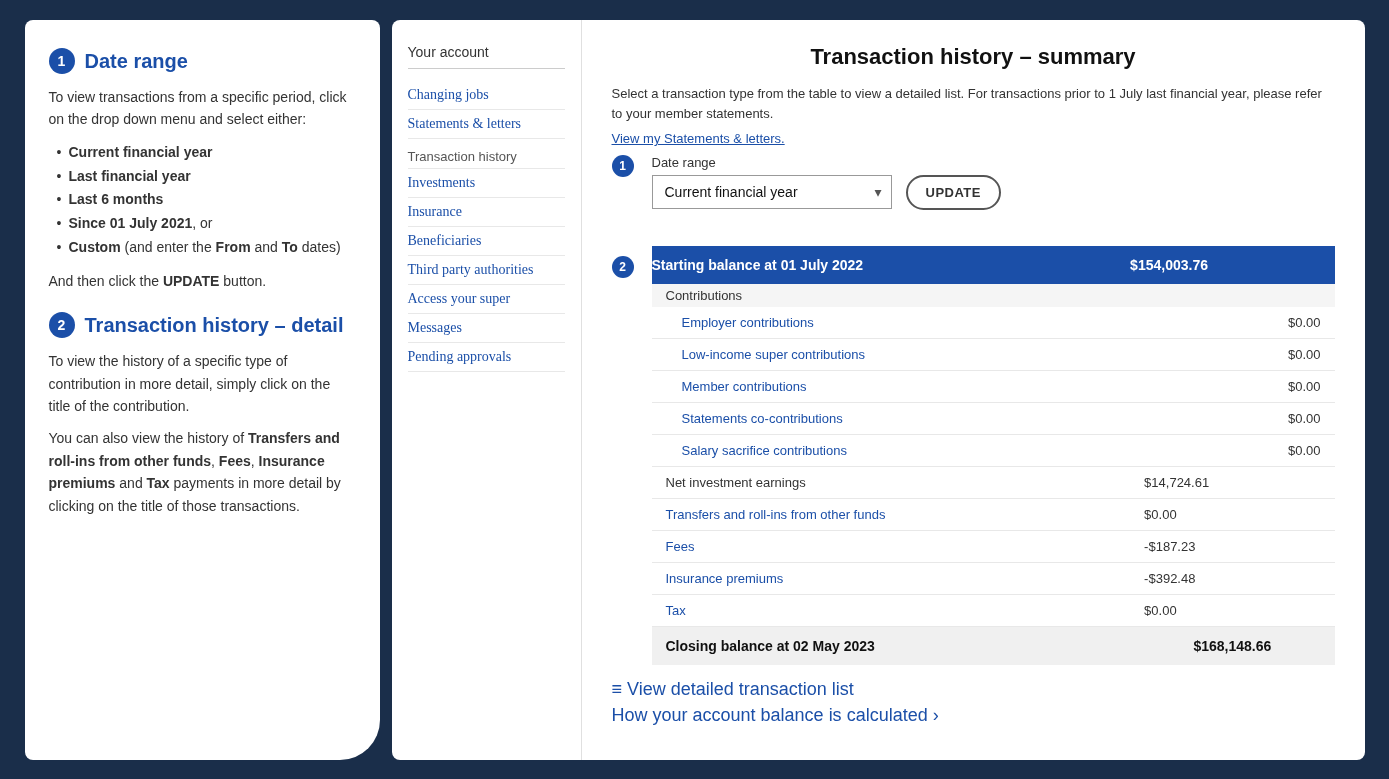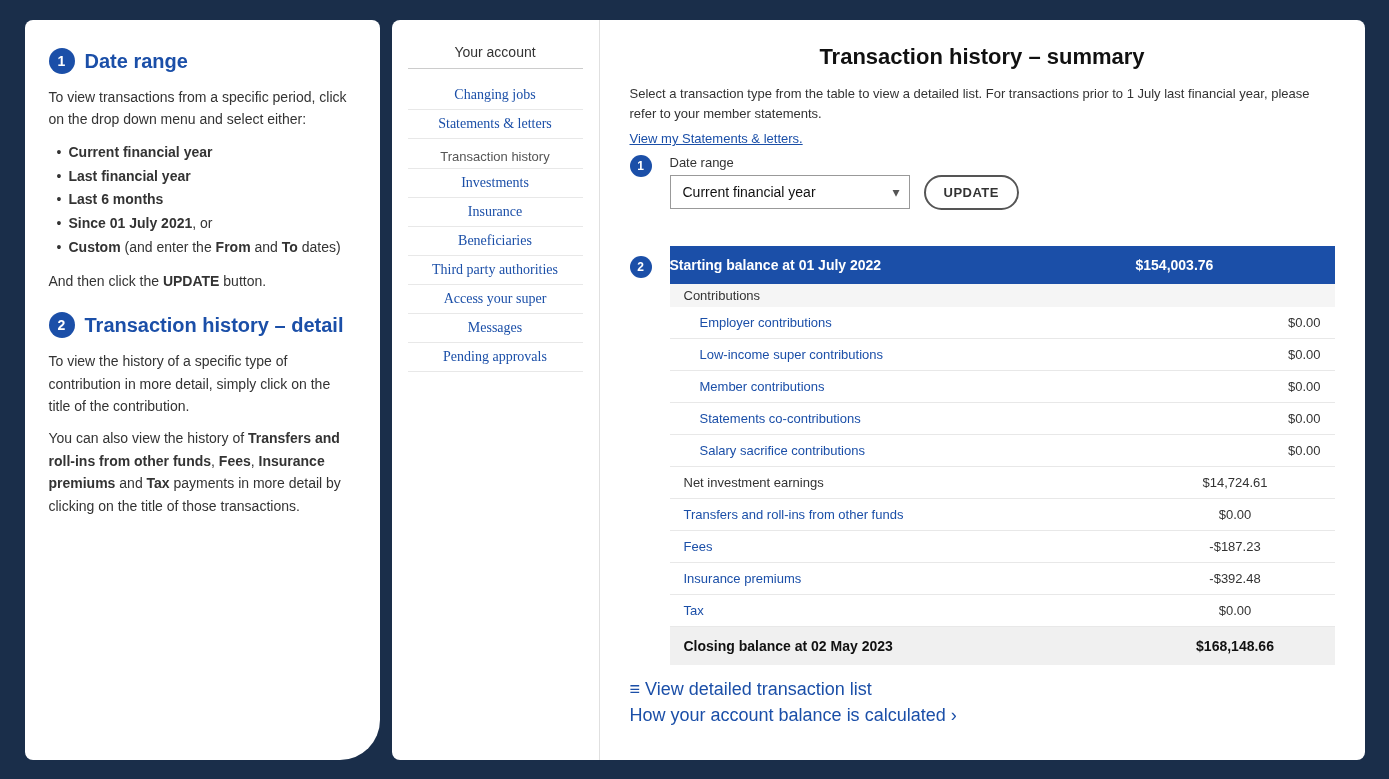--- a/index.html
+++ b/index.html
@@ -83,25 +83,24 @@
     
     .right-panel {
       background: white;
       border-radius: 8px;
       padding: 0;
       flex: 1;
       display: flex;
       overflow: hidden;
     }
     .sidebar {
-      width: 208px;
+      width: 190px;
       flex-shrink: 0;
       border-right: 1px solid #e0e0e0;
       padding: 24px 16px;
-      text-align: center;
     }
     .sidebar-account-label {
       color: #333;
       font-size: 14px;
       font-weight: normal;
       margin-bottom: 12px;
       padding-bottom: 8px;
       border-bottom: 1px solid #ccc;
     }
     .sidebar-link {
@@ -221,21 +220,21 @@
       color: #1b4fa8;
       text-decoration: none;
       cursor: pointer;
     }
     .summary-table .plain-row td {
       padding: 8px 14px;
       border-bottom: 1px solid #e8e8e8;
       color: #333;
     }
     .summary-table .plain-row td:last-child {
-      text-align: center;
+      text-align: left;
       padding-right: 14px;
     }
     .summary-table .plain-row td:first-child a {
       color: #1b4fa8;
       text-decoration: none;
       cursor: pointer;
     }
     .summary-table .footer-row td {
       background: #f0f0f0;
       padding: 11px 14px;

